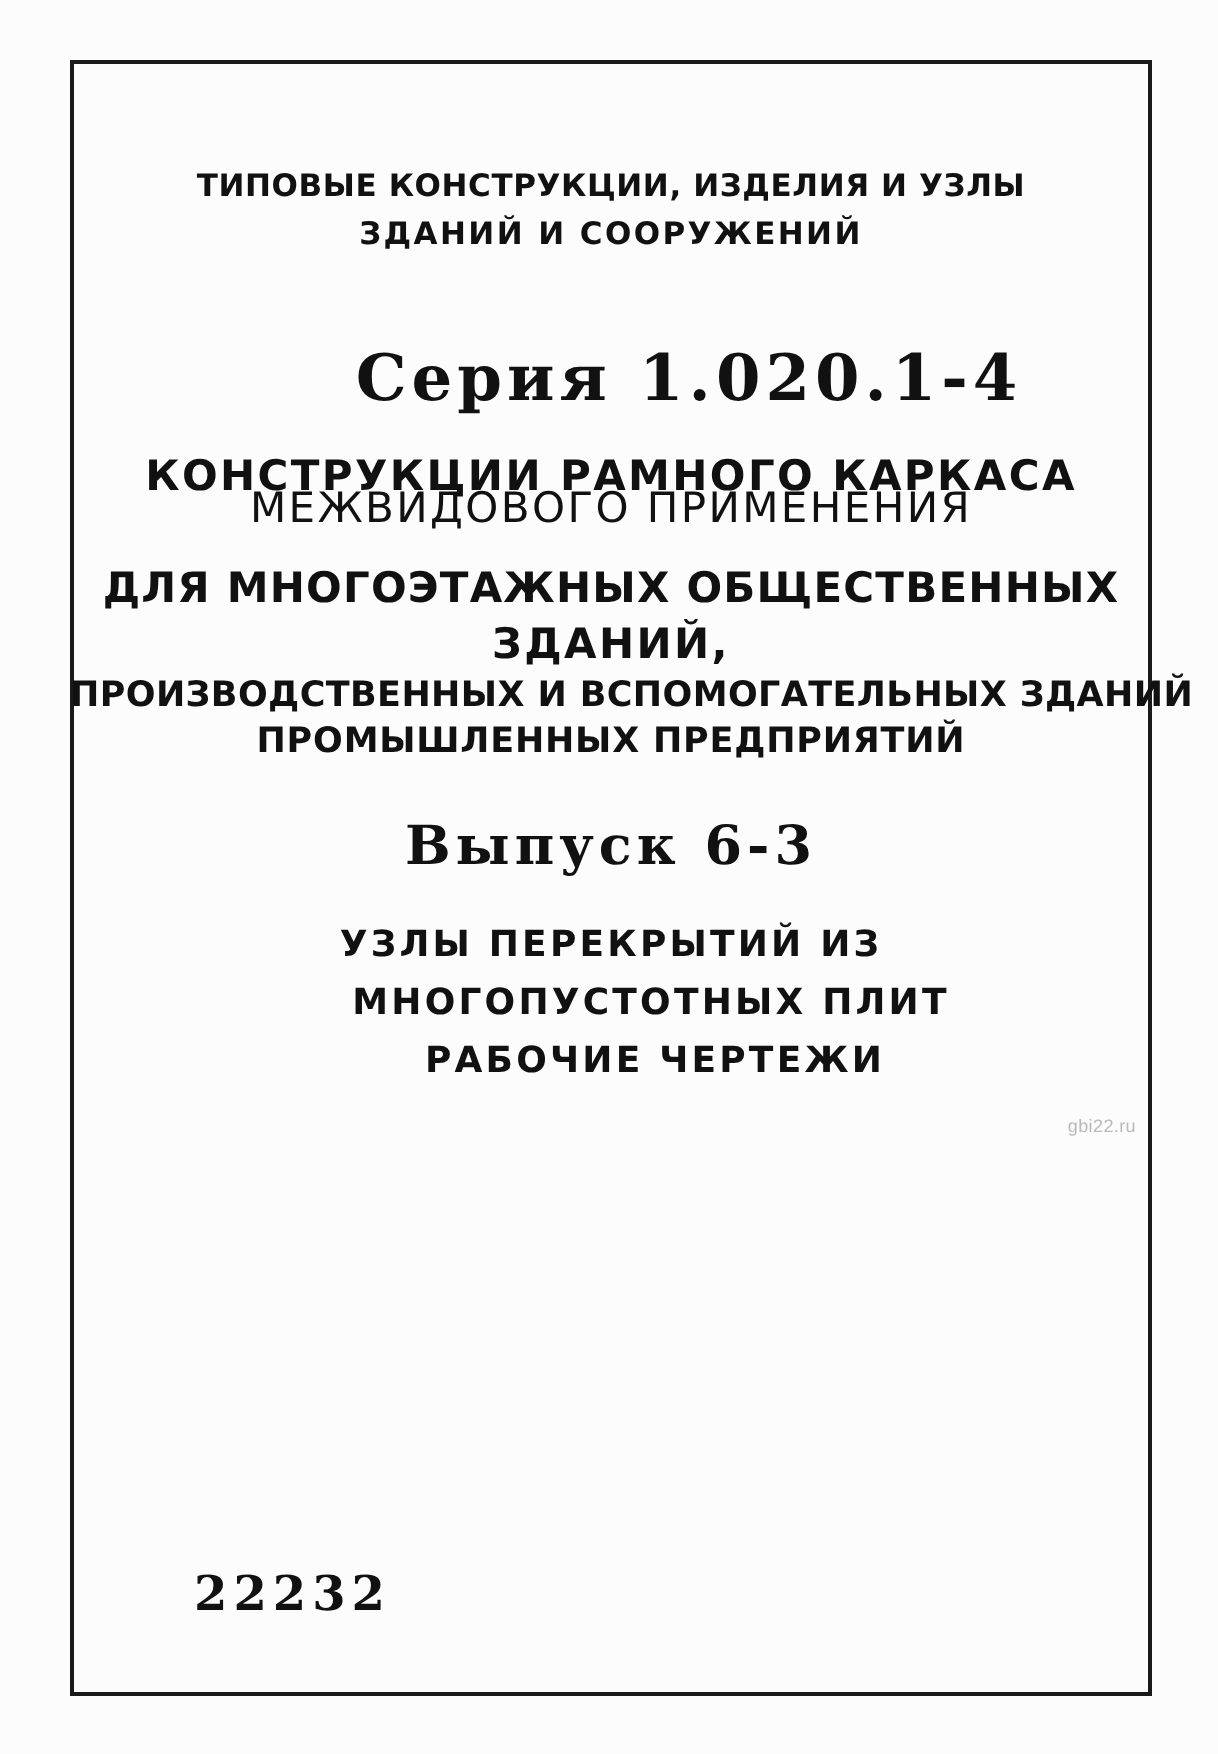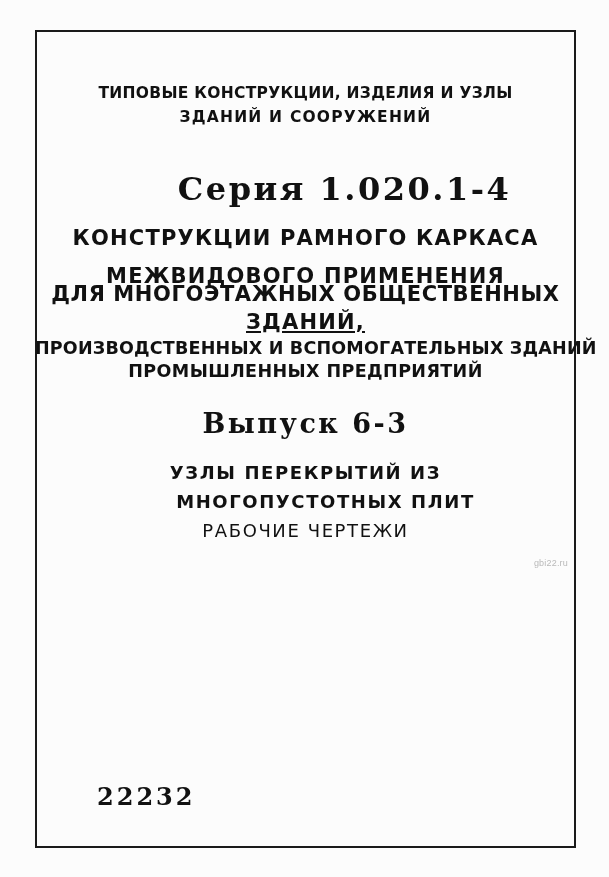--- a/index.html
+++ b/index.html
@@ -76,37 +76,36 @@
   }
 
   
   .desc1 {
     top: 196px;
     font-size: 21px;
     font-weight: 700;
     letter-spacing: 1.2px;
   }
   .desc2 {
-    top: 234px;
-    font-size: 21px;
-    font-weight: 700;
+    top: 212px;
+    font-size: 21px;
+    font-weight: 400;
     letter-spacing: 1.2px;
   }
   .desc3 {
     top: 252px;
     font-size: 21px;
     font-weight: 700;
     letter-spacing: 0.6px;
   }
   .desc4 {
     top: 280px;
     font-size: 21px;
     font-weight: 700;
     letter-spacing: 1.2px;
-    text-decoration: underline;
   }
   .desc5 {
     top: 308px;
     font-size: 17.5px;
     font-weight: 700;
     letter-spacing: 0.2px;
     text-align: center;
   }
   .desc6 {
     top: 331px;
@@ -134,22 +133,23 @@
   .sub2 {
     top: 461px;
     font-size: 18px;
     font-weight: 600;
     letter-spacing: 1.6px;
     margin-left: 20px;
   }
   .sub3 {
     top: 490px;
     font-size: 18px;
-    font-weight: 400;
+    font-weight: 700;
     letter-spacing: 1.6px;
+    padding-left: 22px;
   }
 
   
   .watermark {
     position: absolute;
     right: 8px;
     top: 528px;
     font-size: 9px;
     color: #b9b9b9;
     letter-spacing: 0.2px;

